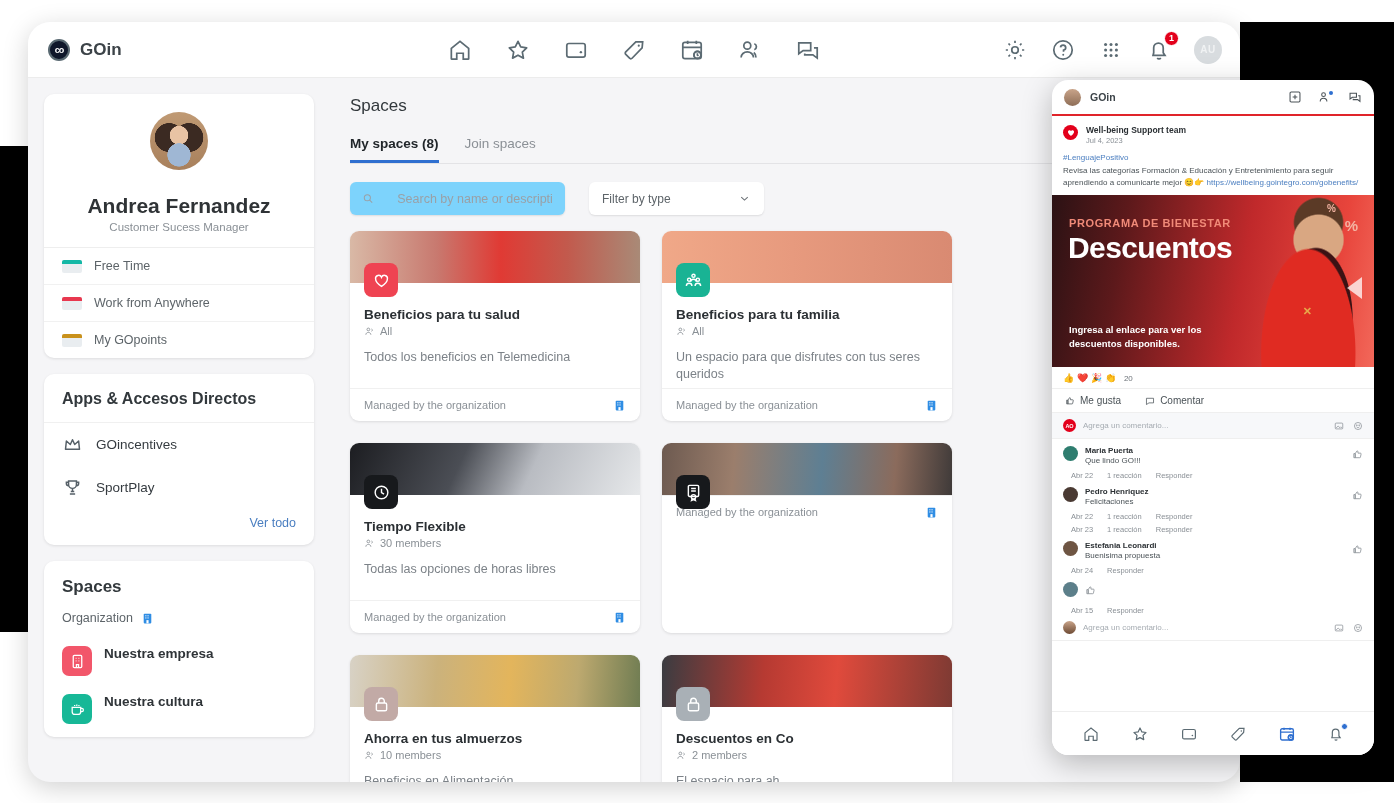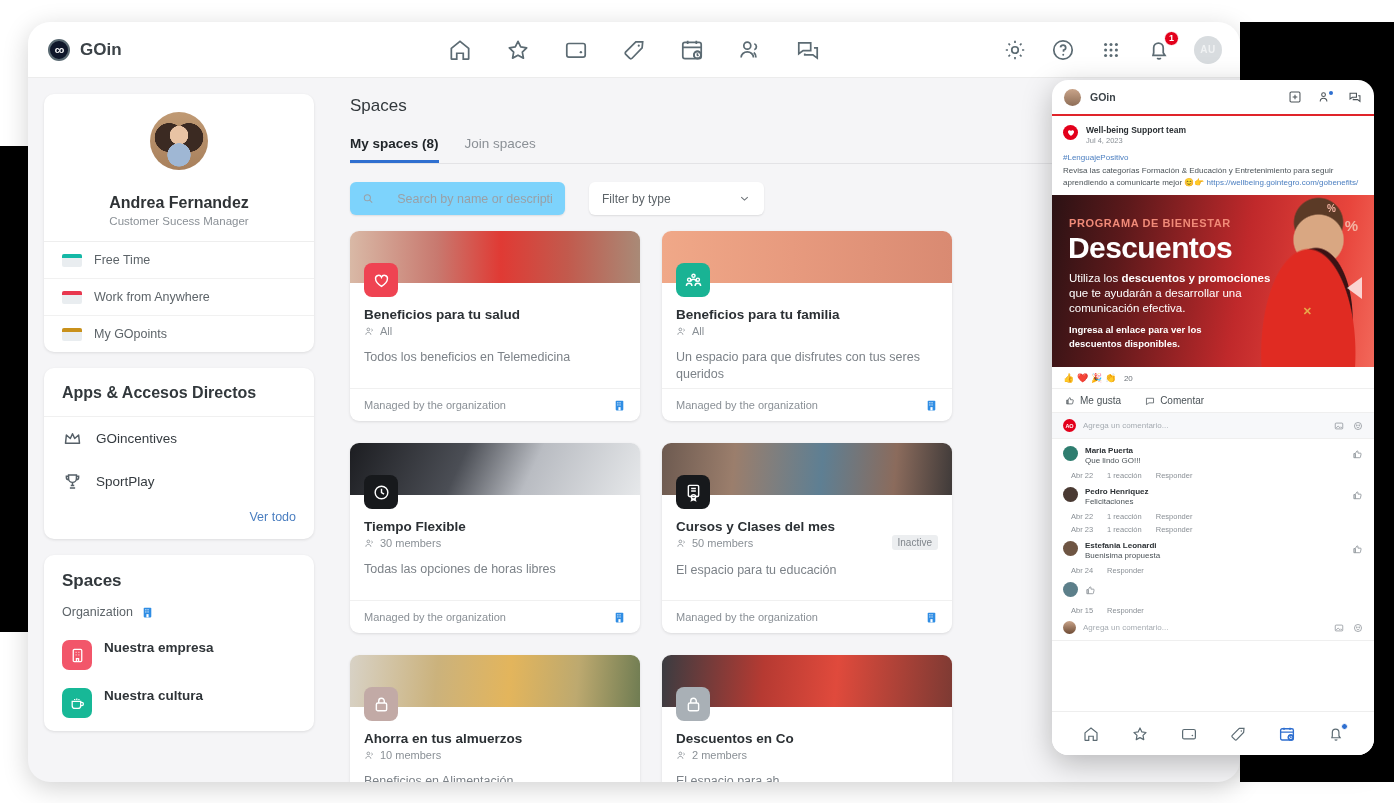--- a/index.html
+++ b/index.html
@@ -70,21 +70,21 @@
   .pf-photo {
     width:58px;height:58px;border-radius:50%;margin:0 auto 10px;
     background:
       radial-gradient(circle at 50% 74%, #9fb7d4 0 22%, transparent 23%),
       radial-gradient(circle at 50% 40%, #e8c3a4 0 20%, transparent 21%),
       radial-gradient(circle at 33% 44%, #3b2a22 0 28%, transparent 29%),
       radial-gradient(circle at 67% 44%, #3b2a22 0 28%, transparent 29%),
       linear-gradient(#c09a74,#a8805c);
     overflow:hidden;
   }
-  .pf-name { font-size:16px; font-weight:600; color:#2f3336;margin-top:24px; }
+  .pf-name { font-size:21px; font-weight:600; color:#2f3336;margin-top:24px; }
   .pf-role { font-size:11.5px; color:#8a9096; margin-top:3px; }
   .pf-list { border-top:1px solid #eee; }
   .pf-item { display:flex; align-items:center; gap:12px; padding:11px 18px;
              border-bottom:1px solid #f1f1f1; cursor:pointer; }
   .pf-item:last-child{ border-bottom:none; }
   .minibar { width:20px;height:13px; border-radius:2px;
              background:linear-gradient(#e9edf0 0 100%); position:relative; overflow:hidden; }
   .minibar::before{ content:""; position:absolute; left:0;right:0;top:0;height:4px; }
   .minibar.red::before   { background:#e8384f; }
   .minibar.green::before { background:#14b8a6; }
@@ -589,37 +589,20 @@
             <div class="sc-banner" style="background:linear-gradient(95deg,#6d5a50 0%,#9b7e6c 25%,#5e7f93 55%,#8b6b5c 80%,#3f3a39 100%)">
               <div class="sc-ic" style="background:#17191c">
                 <svg viewBox="0 0 24 24" fill="none" stroke="currentColor" stroke-width="1.8">
                   <rect x="5.5" y="3" width="13" height="14" rx="1.5"></rect>
                   <path d="M9 7h6M9 10h6"></path>
                   <circle cx="12" cy="17.5" r="2.8"></circle>
                   <path d="M10.4 19.6 9.6 22l2.4-1 2.4 1-.8-2.4"></path>
                 </svg>
               </div>
             </div>
-            <div class="sc-body">
-              <div class="sc-titlerow">
-                <div>
-                  <div class="sc-title">Cursos y Clases del mes</div>
-                  <div class="sc-members">
-                    <svg viewBox="0 0 24 24" fill="none" stroke="currentColor" stroke-width="1.9">
-                      <circle cx="9.5" cy="7.5" r="3"></circle>
-                      <path d="M4 19c0-3 2.5-5 5.5-5s5.5 2 5.5 5"></path>
-                      <path d="M16.5 6.5a2.7 2.7 0 0 1 0 5"></path>
-                    </svg>
-                    <span>50 members</span>
-                  </div>
-                </div>
-                <div class="chip">Inactive</div>
-              </div>
-              <div class="sc-desc">El espacio para tu educación</div>
-            </div>
             <div class="sc-foot">
               <span>Managed by the organization</span>
               <svg width="13" height="13" viewBox="0 0 24 24">
                 <rect x="5" y="3" width="14" height="18" rx="1.5" fill="#2f8de4"></rect>
                 <g fill="#fff">
                   <rect x="8" y="6" width="2" height="2"></rect>
                   <rect x="12" y="6" width="2" height="2"></rect>
                   <rect x="8" y="10" width="2" height="2"></rect>
                   <rect x="12" y="10" width="2" height="2"></rect>
                   <rect x="10" y="15" width="4" height="6"></rect>
@@ -727,23 +710,20 @@
     </div>
     <div class="post-tag">#LenguajePositivo</div>
     <div class="post-text">
       <span>Revisa las categorías Formación &amp; Educación y Entretenimiento para seguir aprendiendo a comunicarte mejor 😊👉 </span><a href="#">https://wellbeing.gointegro.com/gobenefits/</a>
     </div>
 
     <div class="banner">
       <div class="cutman"></div>
       <div class="bn-kicker">PROGRAMA DE BIENESTAR</div>
       <div class="bn-title">Descuentos</div>
-      <div class="bn-sub">
-        <span>Utiliza los </span><b>descuentos y promociones</b><span> que te ayudarán a desarrollar una comunicación efectiva.</span>
-      </div>
       <div class="bn-cta">Ingresa al enlace para ver los descuentos disponibles.</div>
       <div class="pct" id="pct1">%</div>
       <div class="pct" id="pct2">%</div>
       <div class="tri"></div>
       <div class="xmark">✕</div>
     </div>
 
     <div class="reacts" id="reacts">
         <span class="em">👍</span>
         <span class="em">❤️</span>

